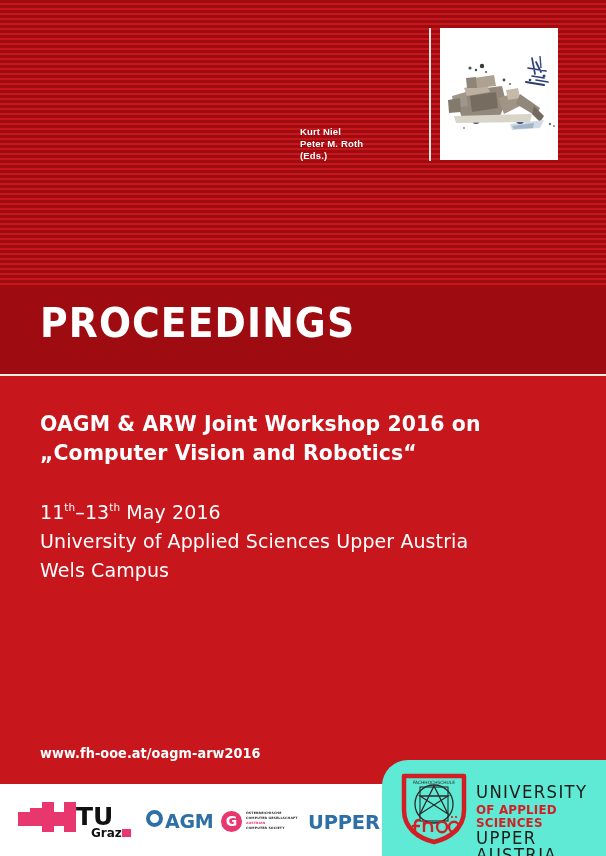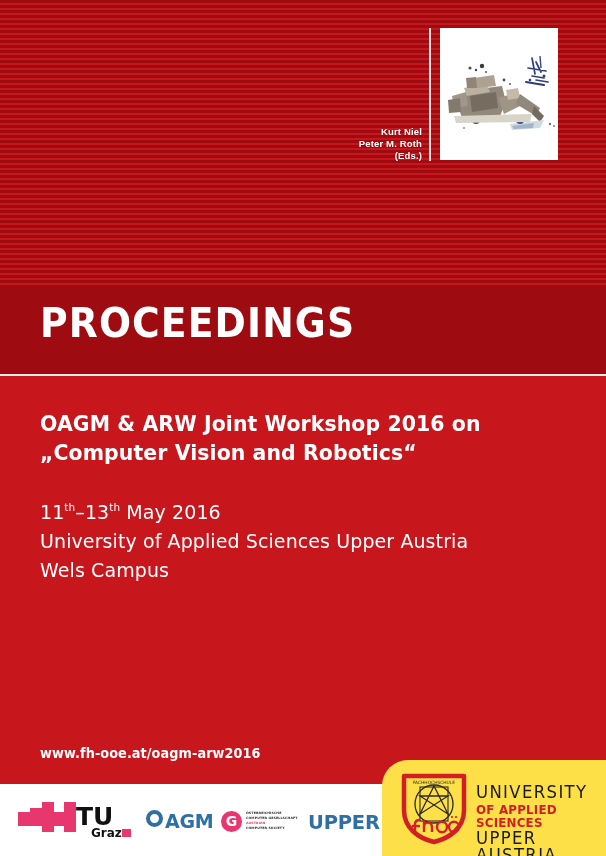--- a/index.html
+++ b/index.html
@@ -39,21 +39,21 @@
     background:#F4EDE6;
   }
   .lower-field{
     position:absolute;left:0;top:376px;width:606px;height:408px;
     background:#C8161D;
   }
 
   
   .editors{
     position:absolute;left:300px;top:126px;width:122px;
-    text-align:right;color:#fff;
+    color:#fff;
     font-size:9.5px;font-weight:bold;line-height:1.28;
     letter-spacing:.15px;
     text-shadow:0 0 1px rgba(0,0,0,.35);
   }
   .v-rule{
     position:absolute;left:429px;top:28px;width:2px;height:133px;
     background:#F2E9E2;
   }
 
   
@@ -151,21 +151,21 @@
   .gmar{
     position:absolute;left:308px;top:811px;
     color:#2E70A6;
     font-family:"DejaVu Sans", sans-serif;
     font-weight:bold;font-size:19.5px;letter-spacing:-.2px;
   }
 
   
   .fhpanel{
     position:absolute;left:382px;top:760px;width:224px;height:96px;
-    background:#fde047;border-top-left-radius:26px;
+    background:#5eead4;border-top-left-radius:26px;
   }
   .crest{position:absolute;left:16px;top:10px;width:72px;height:76px;}
   .fhtext{
     position:absolute;left:94px;top:24px;
     font-family:"DejaVu Sans", sans-serif;
     line-height:1.04;
   }
   .fhtext .l1,.fhtext .l3{
     color:#1A1A1A;font-size:17px;font-weight:normal;letter-spacing:1.4px;
     transform:scaleX(.97);transform-origin:left center;

